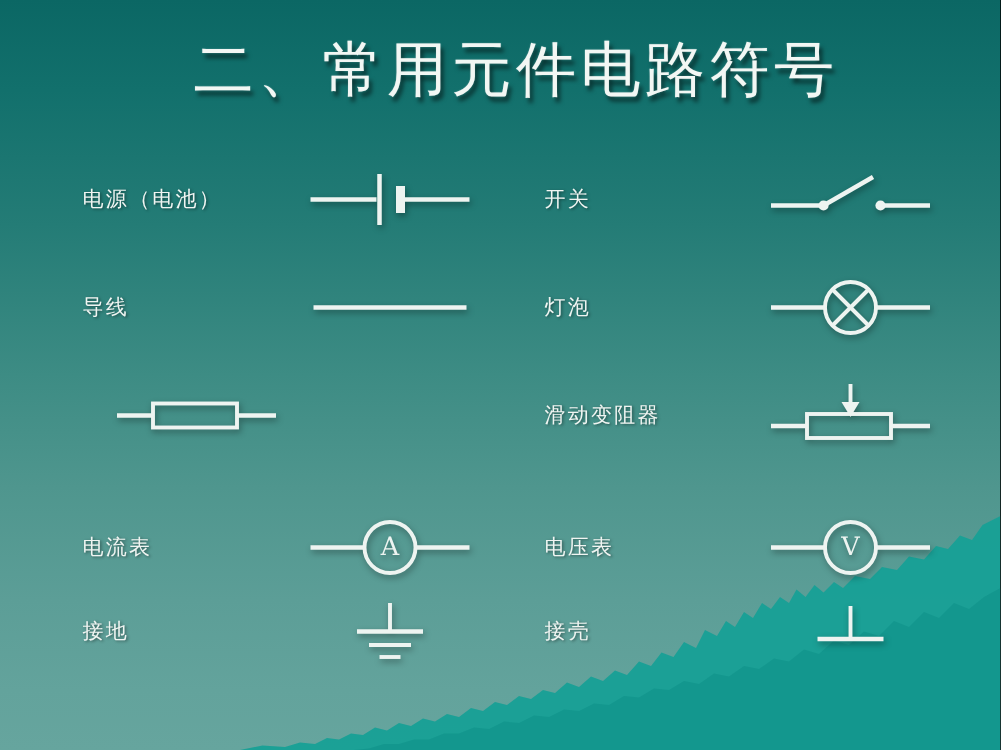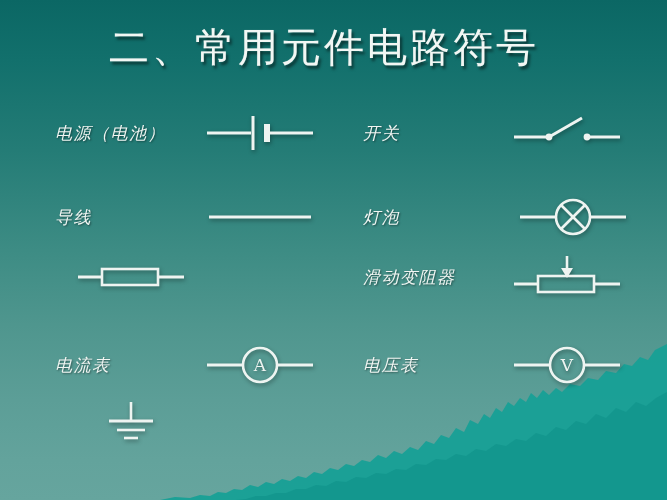--- a/index.html
+++ b/index.html
@@ -43,54 +43,54 @@
     left: 0;
     width: 648px;
     text-align: center;
     font-size: 40px;
     line-height: 50px;
     letter-spacing: 3px;
     color: #f2f7f4;
     font-family: "DejaVu Serif", "Liberation Serif", serif;
     text-shadow: 2px 3px 3px rgba(0,0,0,0.55), 0 0 1px rgba(255,255,255,0.4);
     white-space: nowrap;
+    padding-left: 20px;
   }
 
   
   .grid {
     position: absolute;
     top: 98px;
     left: 0;
     width: 667px;
     height: 360px;
   }
   .row {
     position: absolute;
     height: 62px;
     display: flex;
     align-items: center;
   }
   .col-left  { left: 55px;  width: 275px; }
   .col-right { left: 363px; width: 280px; }
 
   .r0 { top: 4px; }
-  .r1 { top: 88px; justify-content: space-between; }
+  .r1 { top: 76px; }
   .r2 { top: 148px; }
   .r3 { top: 236px; }
   .r4 { top: 292px; }
 
   .label {
     color: #f0f5f2;
-    font-size: 17px;
+    font-size: 14px;
     line-height: 22px;
     letter-spacing: 1.5px;
     white-space: nowrap;
     font-family: "DejaVu Serif", "Liberation Serif", serif;
     text-shadow: 1px 1px 2px rgba(0,0,0,0.45);
-    font-style: italic;
   }
   .col-left  .label { width: 130px; }
   .col-right .label { width: 132px; }
 
   .sym {
     flex: 0 0 auto;
     display: flex;
     align-items: center;
     justify-content: center;
     height: 56px;
@@ -194,20 +194,21 @@
         <svg width="110" height="44" viewBox="0 0 110 44">
           <line class="lead" x1="2" y1="22" x2="38" y2="22"></line>
           <circle class="meter" cx="55" cy="22" r="17"></circle>
           <line class="lead" x1="72" y1="22" x2="108" y2="22"></line>
           <text x="55" y="22">A</text>
         </svg>
       </span>
     </div>
 
     <div class="row col-left r4">
+      <span class="label">接地</span>
       <span class="sym symwrap">
         <svg width="110" height="50" viewBox="0 0 110 50">
           <line class="thin" x1="55" y1="6" x2="55" y2="25"></line>
           <line class="lead" x1="33" y1="25" x2="77" y2="25"></line>
           <line class="thin" x1="41" y1="34" x2="69" y2="34"></line>
           <line class="thin" x1="48" y1="42" x2="62" y2="42"></line>
         </svg>
       </span>
     </div>
 
@@ -255,15 +256,24 @@
         <svg width="110" height="50" viewBox="0 0 110 50">
           <line class="lead" x1="2" y1="32" x2="26" y2="32"></line>
           <rect class="box" x="26" y="24" width="56" height="16"></rect>
           <line class="lead" x1="82" y1="32" x2="108" y2="32"></line>
           <line class="thin" x1="55" y1="4" x2="55" y2="18"></line>
           <polygon class="arrowhead" points="49,16 61,16 55,26"></polygon>
         </svg>
       </span>
     </div>
 
+    <div class="row col-right r4">
+      <span class="label">接壳</span>
+      <span class="sym symwrap">
+        <svg width="110" height="50" viewBox="0 0 110 50">
+          <line class="thin" x1="55" y1="8" x2="55" y2="30"></line>
+          <line class="lead" x1="33" y1="30" x2="77" y2="30"></line>
+        </svg>
+      </span>
+    </div>
 
   </div>
 </div>
 
 </body></html>

